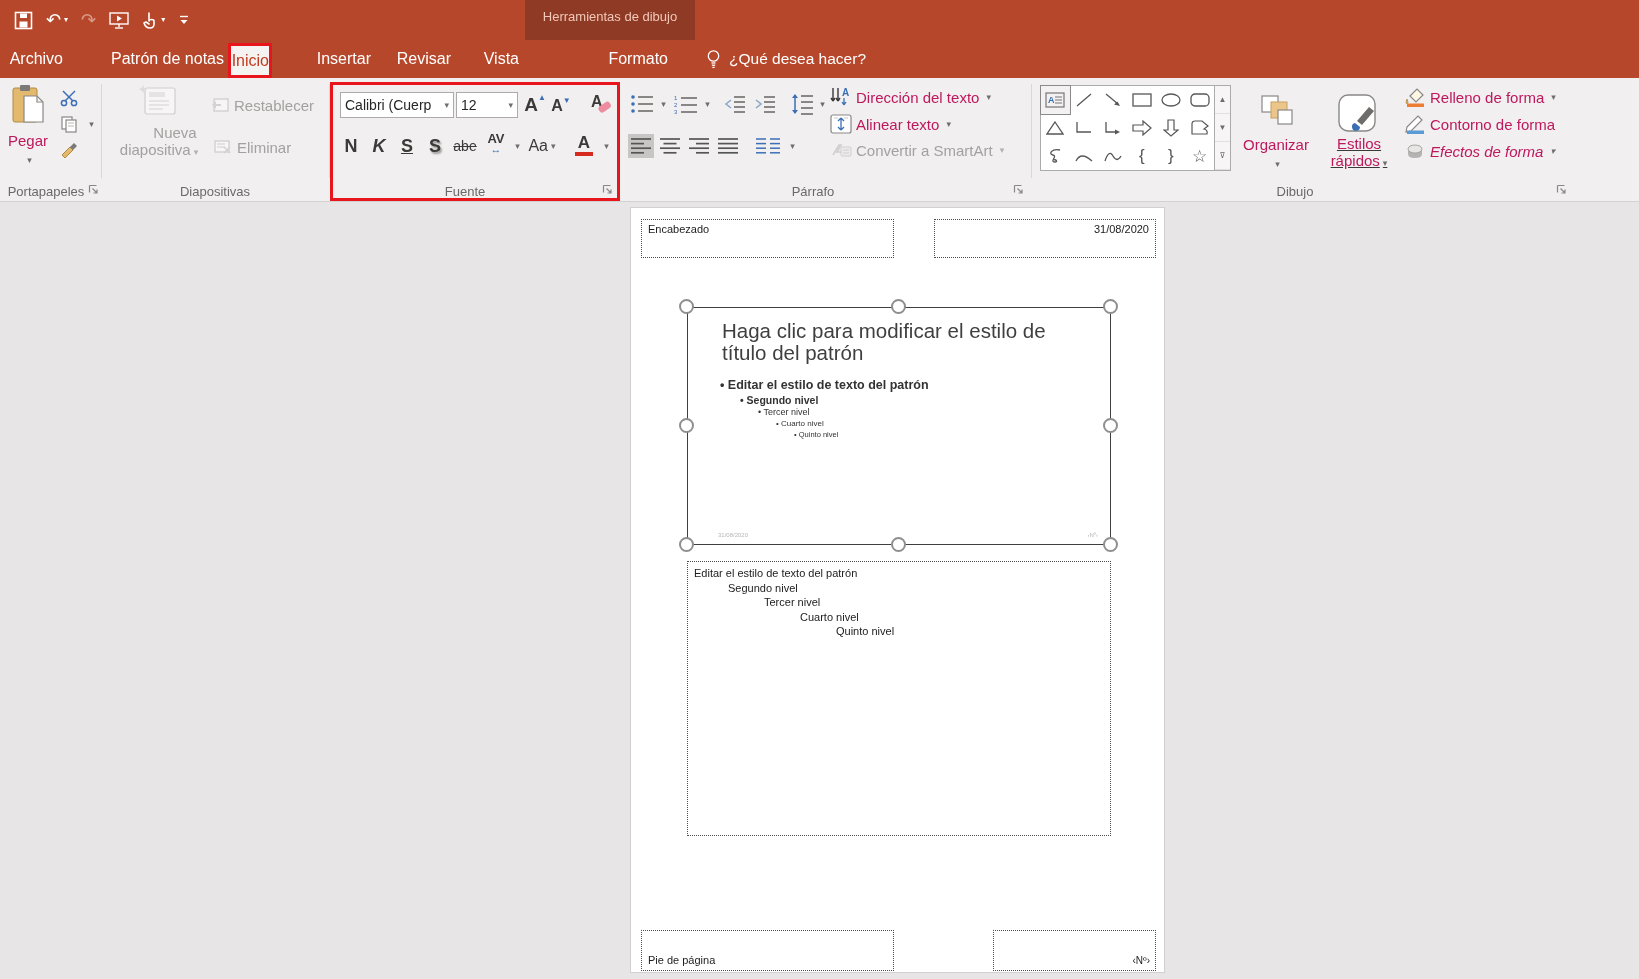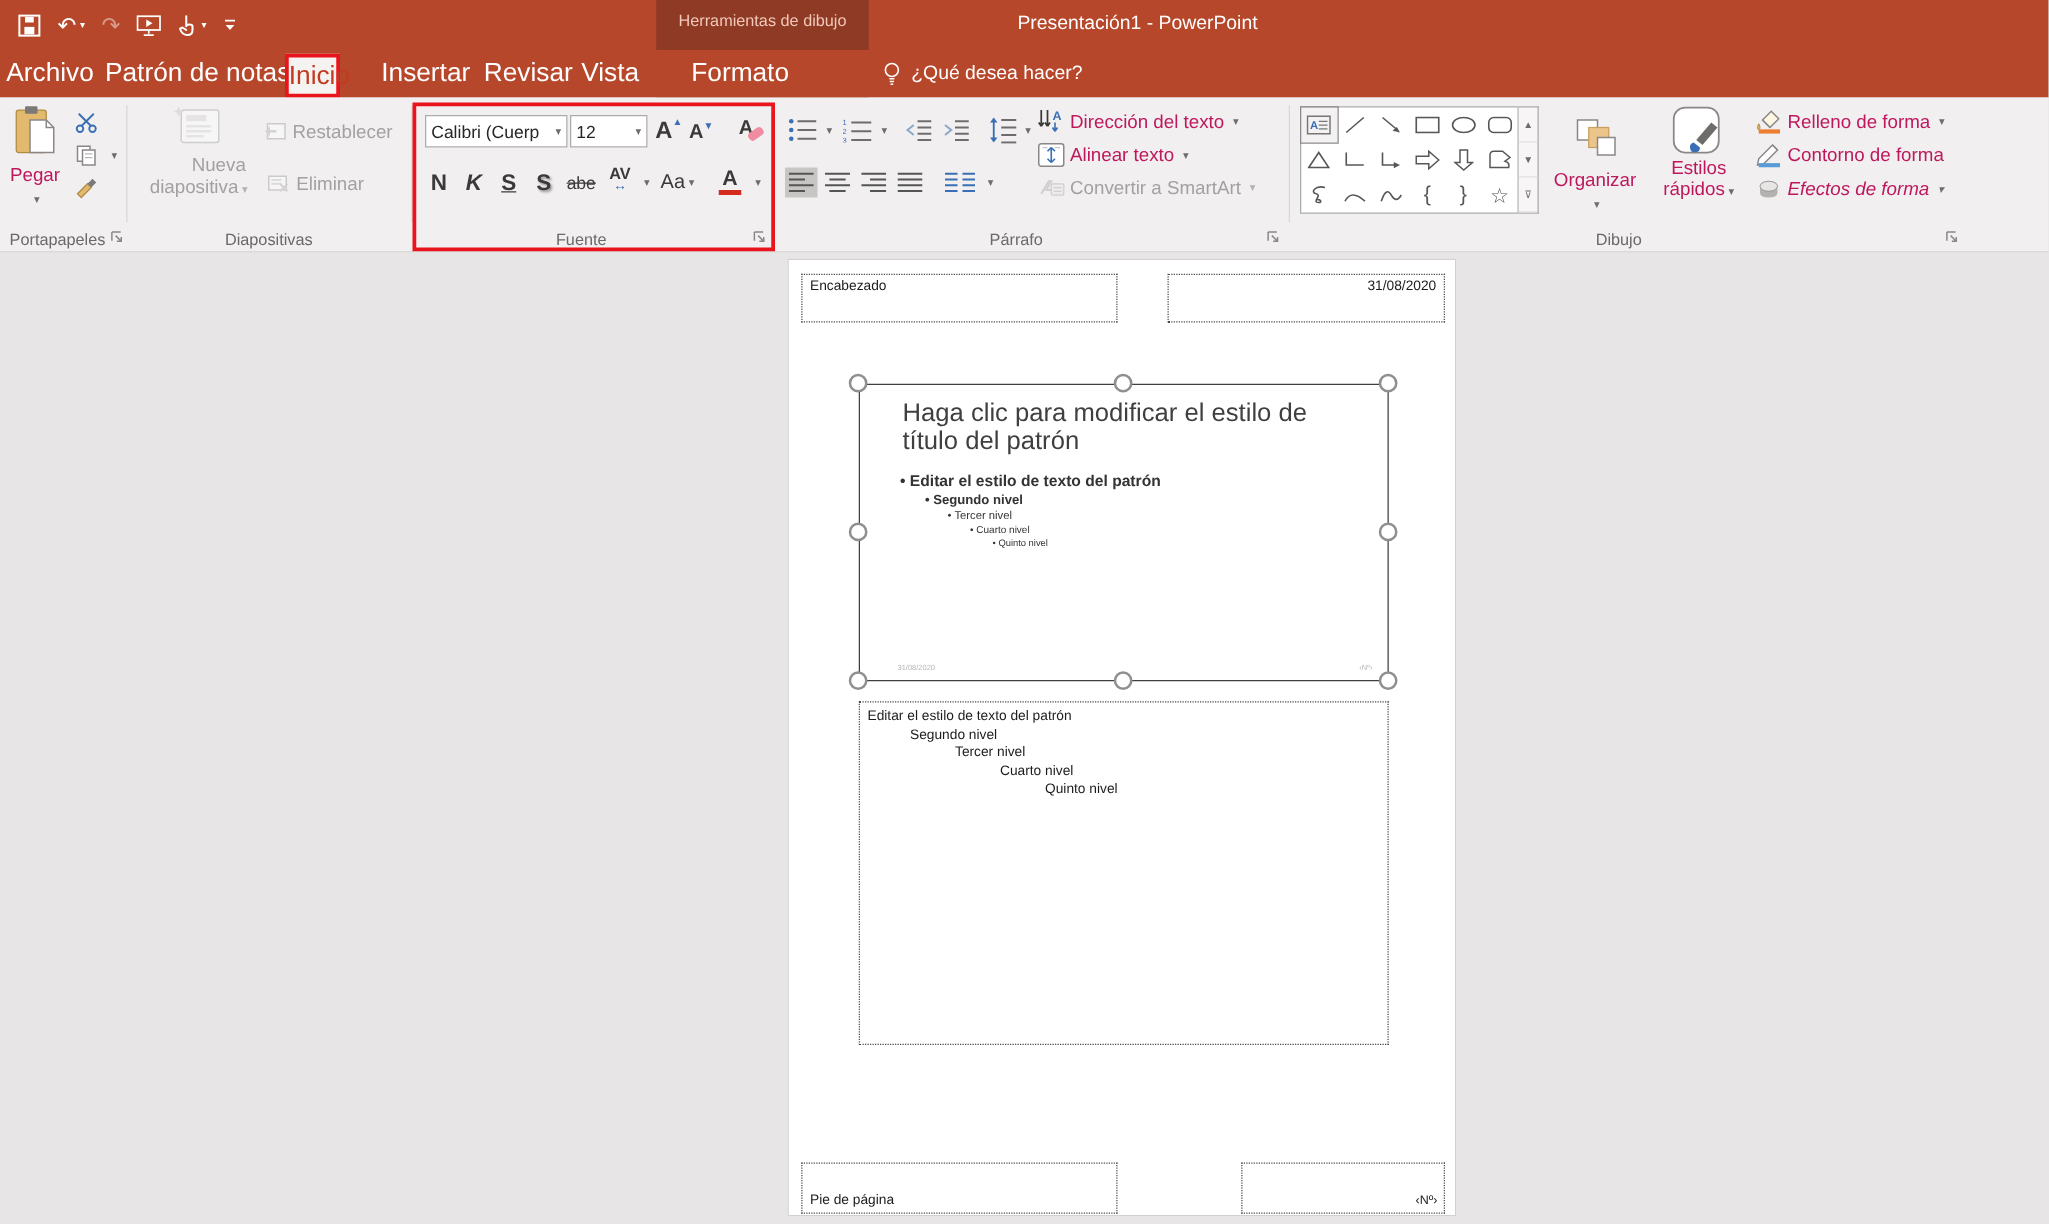--- a/index.html
+++ b/index.html
@@ -11,21 +11,21 @@
   .tabrow{position:absolute;left:0;top:40px;width:1639px;height:38px;background:#b7472a;}
   .ctx-block{position:absolute;left:525px;top:0;width:170px;height:78px;background:#8e3a25;}
   .ctx-label{position:absolute;left:0;top:9px;width:170px;text-align:center;font-size:13px;color:#f3c8b9;white-space:nowrap;}
   .app-title{position:absolute;left:700px;top:10px;width:420px;text-align:center;font-size:15.5px;color:#fff;}
   .qat{position:absolute;left:14px;top:0;height:40px;display:flex;align-items:center;gap:13px;}
   .qat-btn{display:flex;align-items:center;color:#fff;font-size:18px;line-height:1;}
   .qat-dim{opacity:.45;}
   .mini-dd{font-size:8px;color:#fff;margin-left:3px;}
 
   
-  .tab{position:absolute;top:40px;height:38px;line-height:38px;color:#fff;font-size:21px;text-align:left;white-space:nowrap;cursor:default;}
+  .tab{position:absolute;top:40px;height:38px;line-height:38px;color:#fff;font-size:16px;text-align:right;white-space:nowrap;cursor:default;}
   .tab-active{top:43px;height:35px;line-height:30px;background:#f5f3f2;color:#c13a1f;border:3px solid #e9151d;}
   .tellme{position:absolute;left:706px;top:40px;height:38px;display:flex;align-items:center;gap:8px;color:#fff;font-size:15.5px;}
 
   
   .ribbon{position:absolute;left:0;top:78px;width:1639px;height:124px;background:#f1eff0;border-bottom:1px solid #d4d2d0;}
   .vsep{position:absolute;top:6px;width:1px;height:94px;background:#dad8d6;}
   .grp-label{position:absolute;top:106px;font-size:13px;color:#6b6968;text-align:center;white-space:nowrap;}
   .launcher{position:absolute;top:106px;width:14px;height:14px;cursor:pointer;}
   .btn-label{font-size:15px;color:#be185d;white-space:nowrap;}
   .btn-label-dim{font-size:15px;color:#a3a1a0;white-space:nowrap;}
@@ -108,21 +108,20 @@
           </svg>
         <span class="mini-dd">▾</span>
       </span>
       <span class="qat-btn">
         <svg width="12" height="12" viewBox="0 0 12 12">
             <line x1="2" y1="2.5" x2="10" y2="2.5" stroke="#fff" stroke-width="1.4"></line>
             <polygon points="2.5,6 9.5,6 6,10" fill="#fff"></polygon>
           </svg>
       </span>
     </div>
-    <div class="app-title">Presentación1 - PowerPoint</div>
   </div>
 
   <div class="ctx-block">
     <div class="ctx-label">Herramientas de dibujo</div>
   </div>
 
   <div class="tabrow"></div>
   <div class="tab" style="left:5px;width:58px;">Archivo</div>
   <div class="tab" style="left:84px;width:140px;">Patrón de notas</div>
   <div class="tab tab-active" style="left:228px;width:44px;">Inicio</div>
@@ -490,21 +489,21 @@
 
     <div class="fbtn" style="left:1240px;top:6px;width:72px;height:94px;flex-direction:column;justify-content:center;">
       <svg width="40" height="38" viewBox="0 0 40 38">
         <rect x="6" y="4" width="16" height="16" fill="#fff" stroke="#8a8886" stroke-width="1.2"></rect>
         <rect x="15" y="10" width="16" height="16" fill="#ecc58b" stroke="#c79f5e" stroke-width="1"></rect>
         <rect x="22" y="18" width="14" height="14" fill="#fff" stroke="#8a8886" stroke-width="1.2"></rect>
       </svg>
       <span class="btn-label" style="margin-top:6px;">Organizar</span>
       <span class="dd"></span>
     </div>
-    <div class="fbtn" style="left:1322px;top:6px;width:74px;height:94px;flex-direction:column;justify-content:flex-start;">
+    <div class="fbtn" style="left:1322px;top:6px;width:74px;height:94px;flex-direction:column;justify-content:center;text-decoration:underline;">
       <svg width="44" height="40" viewBox="0 0 44 40">
         <rect x="2" y="2" width="36" height="36" rx="9" fill="#fff" stroke="#8a8886" stroke-width="1.4"></rect>
         <path d="M20 28 l12-14 5 4 -12 14 z" fill="#6f6d6c"></path>
         <path d="M18 30 a4 4 0 1 0 5 4 z" fill="#3a6fb5"></path>
       </svg>
       <span class="btn-label" style="margin-top:2px;">Estilos</span>
       <span class="btn-label dd">rápidos</span>
     </div>
 
     <div class="rowbtn dd" style="left:1404px;top:9px;">

